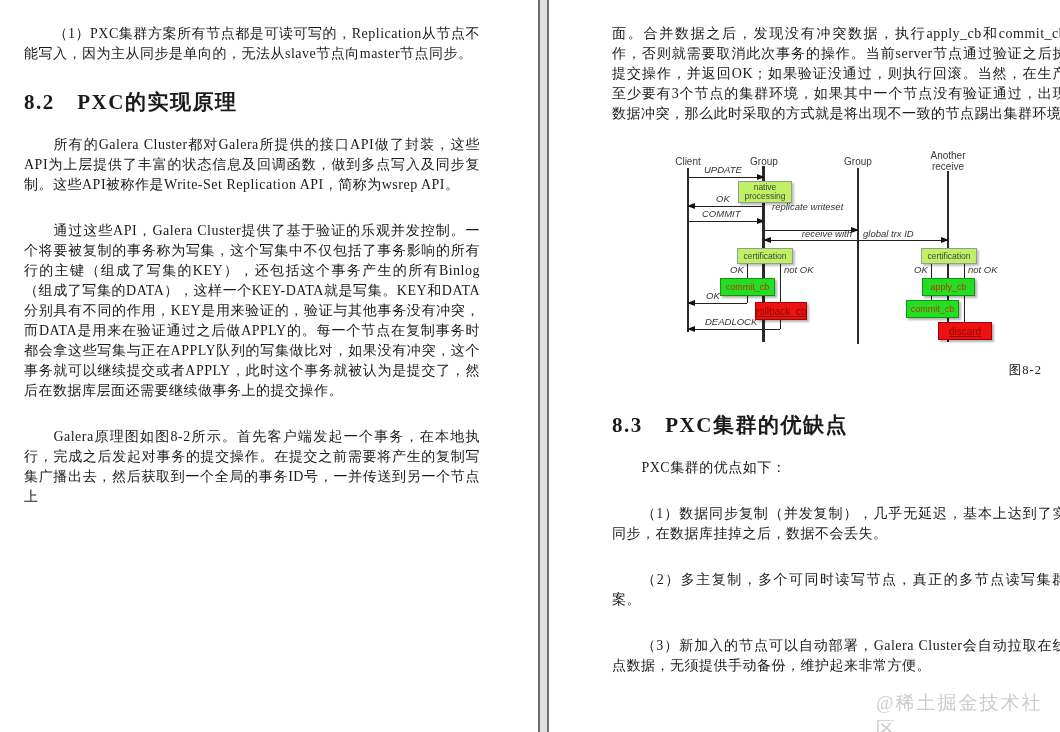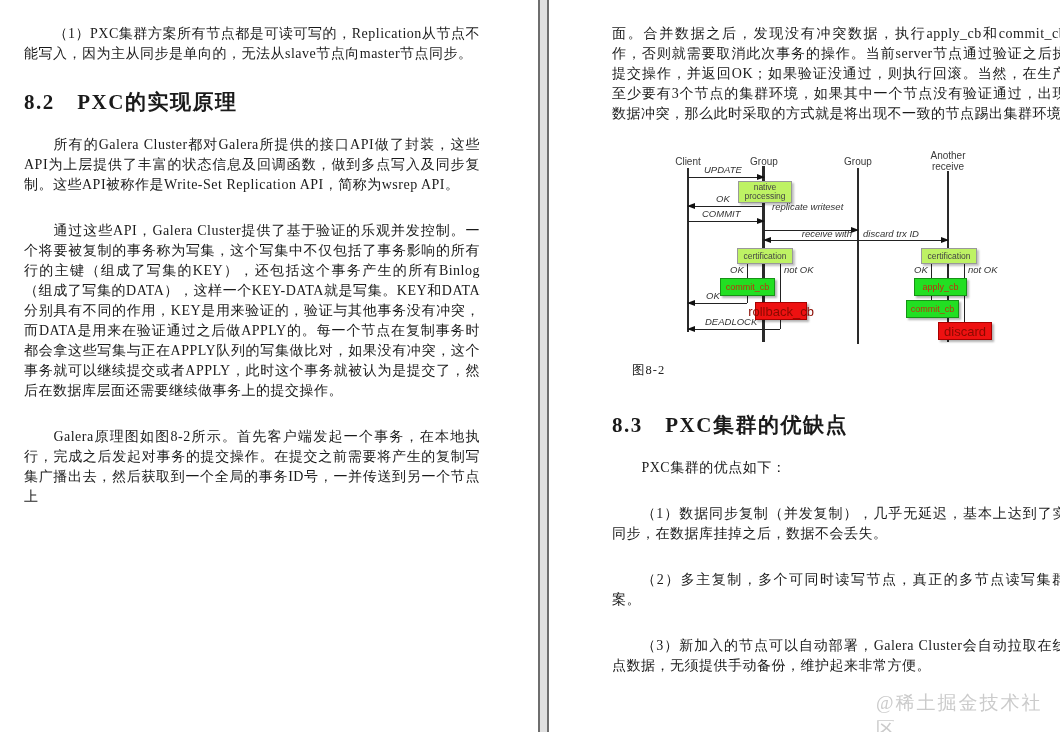--- a/index.html
+++ b/index.html
@@ -62,25 +62,25 @@
   }
   .cbbox{
     position:absolute;background:#22df22;border:1px solid #169216;
     box-shadow:2px 2px 2px rgba(0,0,0,0.3);
     font-size:9px;color:#c03010;
     display:flex;align-items:center;justify-content:center;z-index:3;
   }
   .errbox{
     position:absolute;background:#ee1111;border:1px solid #a80000;
     box-shadow:2px 2px 2px rgba(0,0,0,0.3);
-    font-size:13px;color:#8a0a00;
-    display:flex;align-items:center;justify-content:center;z-index:3;
+    font-size:10px;color:#8a0a00;
+    display:flex;align-items:center;justify-content:center;z-index:3;text-decoration:underline;
   }
   .fig-caption{
-    width:410px;margin:12px 0 0 20px;text-align:left;
+    width:410px;margin:12px 0 0 20px;text-align:right;
     font-size:12.5px;color:#222;letter-spacing:1px;
   }
 </style>
 </head>
 <body>
 
 <div class="page page-left">
   <p class="indent">（1）PXC集群方案所有节点都是可读可写的，Replication从节点不能写入，因为主从同步是单向的，无法从slave节点向master节点同步。</p>
   <h2>8.2　PXC的实现原理</h2>
   <p class="indent">所有的Galera Cluster都对Galera所提供的接口API做了封装，这些API为上层提供了丰富的状态信息及回调函数，做到多点写入及同步复制。这些API被称作是Write-Set Replication API，简称为wsrep API。</p>
@@ -113,21 +113,21 @@
     <div class="mlabel" style="left:66px;top:44px">OK</div>
     <div class="msg head-l" style="left:38px;top:56px;width:76px"></div>
 
     <div class="mlabel" style="left:52px;top:59px">COMMIT</div>
     <div class="msg head-r" style="left:38px;top:71px;width:76px"></div>
 
     <div class="mlabel" style="left:122px;top:52px">replicate writeset</div>
     <div class="msg head-r" style="left:114px;top:80px;width:94px"></div>
 
     <div class="mlabel" style="left:130px;top:79px;width:72px;text-align:right">receive with</div>
-    <div class="mlabel" style="left:213px;top:79px">discard trx ID</div>
+    <div class="mlabel" style="left:213px;top:79px">global trx ID</div>
     <div class="msg head-l head-r" style="left:114px;top:90px;width:184px"></div>
 
     <div class="procbox" style="left:87px;top:98px;width:54px;height:14px">certification</div>
     <div class="procbox" style="left:271px;top:98px;width:54px;height:14px">certification</div>
 
     <div class="vline" style="left:96.5px;top:112px;height:16px"></div>
     <div class="vline" style="left:129.5px;top:112px;height:40px"></div>
     <div class="mlabel" style="left:80px;top:115px">OK</div>
     <div class="mlabel" style="left:134px;top:115px">not OK</div>
 
@@ -141,21 +141,21 @@
     <div class="vline" style="left:129.5px;top:168px;height:11px"></div>
 
     <div class="mlabel" style="left:55px;top:167px">DEADLOCK</div>
     <div class="msg head-l" style="left:38px;top:179px;width:92px"></div>
 
     <div class="vline" style="left:280.5px;top:112px;height:16px"></div>
     <div class="vline" style="left:313.5px;top:112px;height:60px"></div>
     <div class="mlabel" style="left:264px;top:115px">OK</div>
     <div class="mlabel" style="left:318px;top:115px">not OK</div>
 
-    <div class="cbbox" style="left:264px;top:128px;width:51px;height:16px">apply_cb</div>
+    <div class="cbbox" style="left:272px;top:128px;width:51px;height:16px">apply_cb</div>
     <div class="vline" style="left:280.5px;top:144px;height:6px"></div>
     <div class="cbbox" style="left:256px;top:150px;width:51px;height:16px">commit_cb</div>
     <div class="errbox" style="left:288px;top:172px;width:52px;height:16px">discard</div>
   </div>
 
   <div class="fig-caption">图8-2</div>
 
   <h2>8.3　PXC集群的优缺点</h2>
   <p class="indent">PXC集群的优点如下：</p>
   <p class="indent">（1）数据同步复制（并发复制），几乎无延迟，基本上达到了实时同步，在数据库挂掉之后，数据不会丢失。</p>

